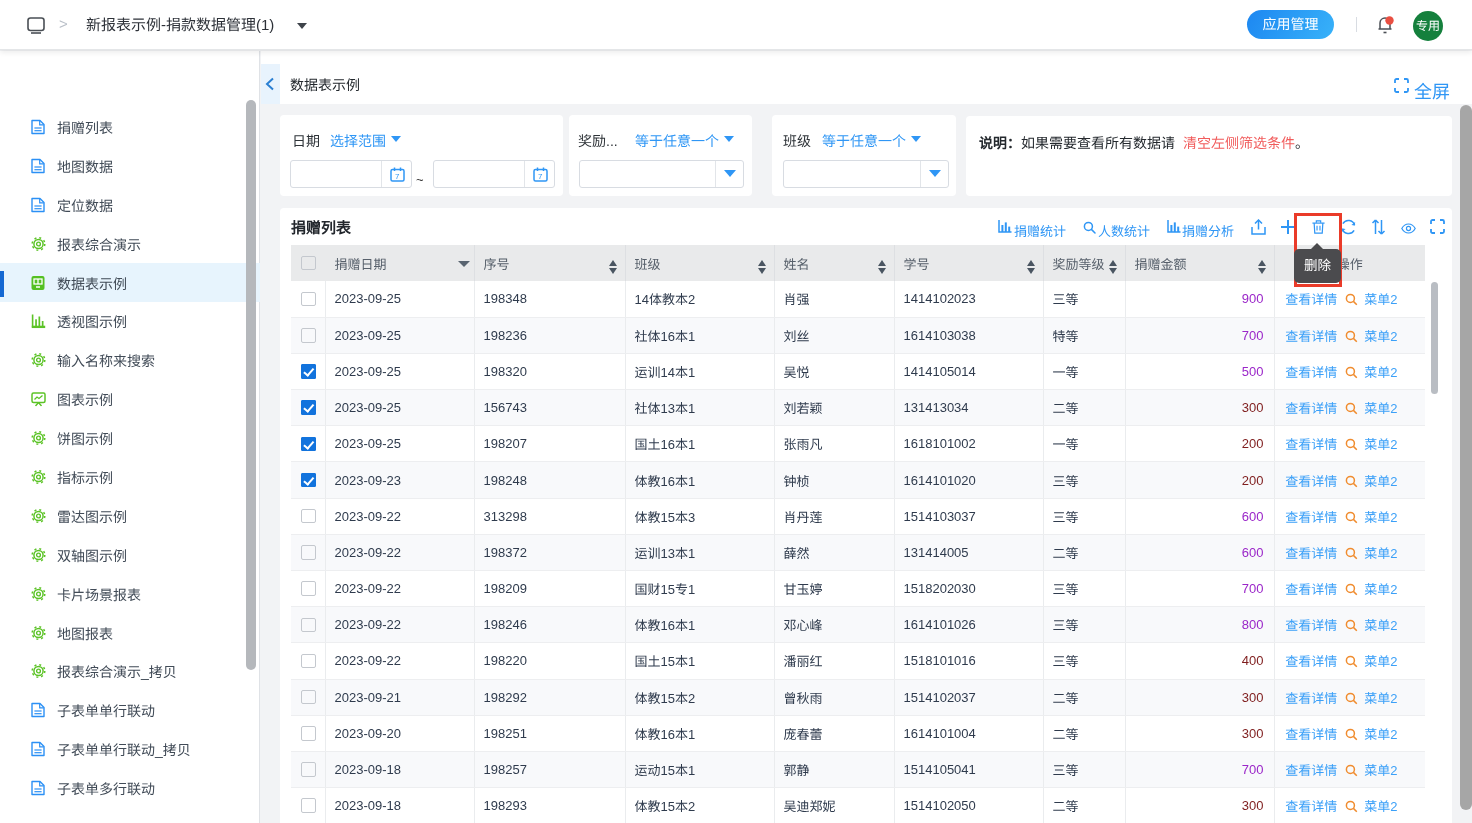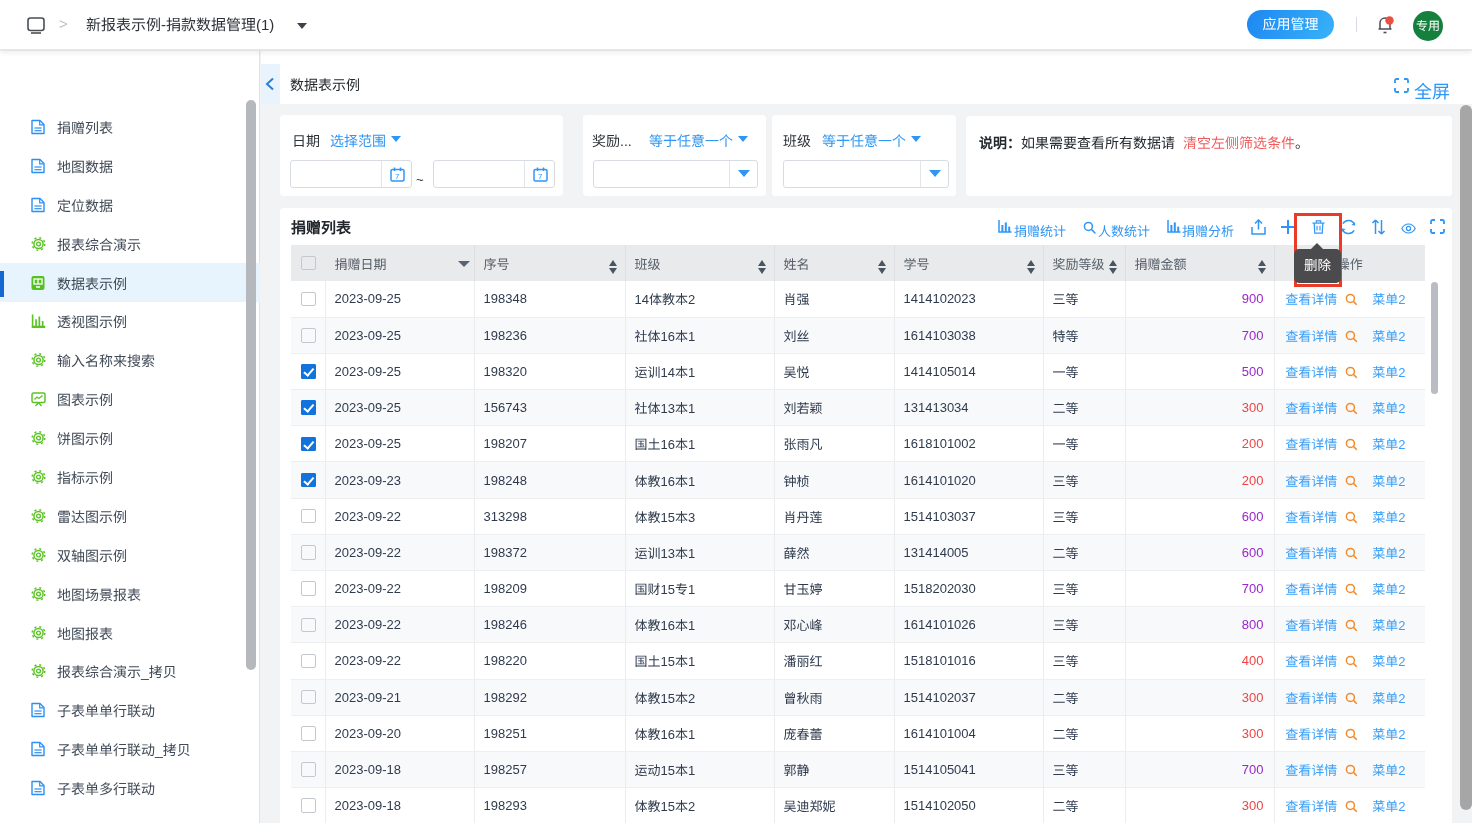--- a/index.html
+++ b/index.html
@@ -29,21 +29,21 @@
 
 #main{position:absolute;left:261px;top:51px;width:1211px;height:772px;background:#f2f3f5;}
 #chead{position:absolute;left:0;top:0;width:1211px;height:53px;background:#fff;}
 #backstrip{position:absolute;left:0;top:13px;width:19px;height:40px;background:#e8f3fd;}
 #chead .t{position:absolute;left:29px;top:22.5px;font-size:14px;font-weight:500;color:#24292e;}
 #fsgroup{position:absolute;left:1133px;top:27px;}
 #fsgroup .fstxt{position:absolute;left:20px;top:-1.5px;font-size:18px;color:#2f96f5;white-space:nowrap;}
 
 .card{position:absolute;background:#fff;border-radius:4px;}
 #card1{left:19px;top:64px;width:283px;height:81px;}
-#card2{left:322px;top:64px;width:183px;height:81px;}
+#card2{left:308px;top:64px;width:183px;height:81px;}
 #card3{left:511px;top:64px;width:184px;height:81px;}
 #card4{left:705px;top:65px;width:486px;height:80px;}
 .flabel{position:absolute;top:15px;font-size:14px;color:#2e3338;}
 .fop{position:absolute;top:15px;font-size:14px;color:#2f96f5;white-space:nowrap;}
 .fcaret{position:absolute;width:0;height:0;border:5px solid transparent;border-top:6px solid #2f96f5;}
 .finput{position:absolute;top:45px;height:28px;border:1px solid #d8dce2;border-radius:3px;background:#fff;}
 .fseg{position:absolute;right:0;top:0;bottom:0;border-left:1px solid #e2e5e9;}
 .selcaret{position:absolute;width:0;height:0;border:6px solid transparent;border-top:7px solid #2f96f5;}
 #card4 .note{position:absolute;left:13px;top:16px;font-size:14px;color:#24292e;}
 #card4 .note b{font-weight:bold;}
@@ -62,23 +62,23 @@
 #dtable tr.even td{background:#f8f9fb;}
 .sort{position:absolute;right:7px;top:11px;width:9px;}
 .sort .up{width:0;height:0;border:4.5px solid transparent;border-bottom:6px solid #4a5561;margin-bottom:2px;}
 .sort .dn{width:0;height:0;border:4.5px solid transparent;border-top:6px solid #4a5561;}
 .filt{position:absolute;right:4px;top:16px;width:0;height:0;border:6px solid transparent;border-top:6.5px solid #596470;}
 .cb{width:14.5px;height:14.5px;border:1.5px solid #c4c8ce;border-radius:2px;background:transparent;margin-left:1px;}
 .cb.on{background:#1273dd;border-color:#1273dd;border-radius:1px;position:relative;}
 .cb.on::after{content:"";position:absolute;left:4px;top:1px;width:3.5px;height:7.5px;border:solid #fff;border-width:0 2px 2px 0;transform:rotate(40deg);}
 #dtable td.amt{text-align:right;padding:0 10px 0 0;}
 #dtable td.amt.hi{color:#9b27c9;}
-#dtable td.amt.lo{color:#ef4444;}
+#dtable td.amt.lo{color:#7f1d1d;}
 #dtable td.act{text-align:center;padding:0 17px 0 0;color:#3ba0f8;}
-td.act .lnk{color:#3ba0f8;margin-left:8px;}
+td.act .lnk{color:#3ba0f8;}
 td.act svg{vertical-align:-2px;margin:0 6px 0 8px;}
 #t-thumb{position:absolute;left:1151px;top:74px;width:7px;height:112px;background:#b9bdc3;border-radius:3.5px;}
 
 #redbox{position:absolute;left:1033px;top:161.5px;width:48px;height:74px;border:3px solid #ea3b29;z-index:40;}
 #tooltip{position:absolute;left:1033px;top:197.5px;width:47px;height:34px;background:#4b4b4e;border-radius:5px;color:#fff;font-size:13.5px;text-align:center;line-height:34px;z-index:41;}
 #tooltip::before{content:"";position:absolute;left:17px;top:-6px;width:0;height:0;border:6px solid transparent;border-bottom:6px solid #4a4a4d;border-top:none;}
 
 #pg-thumb{position:absolute;left:1460px;top:105px;width:12px;height:705px;background:#a6a6a6;border-radius:6px;z-index:50;}
 </style>
 </head>
@@ -206,21 +206,21 @@
           <circle cx="7.5" cy="7.5" r="1.9" fill="none" stroke="#5cc327" stroke-width="1.4"></circle>
         </svg>
         <span class="txt">双轴图示例</span>
       </div>
       <div class="mi">
         <svg width="15" height="15" viewBox="0 0 15 15">
           <circle cx="7.5" cy="7.5" r="6.3" fill="none" stroke="#5cc327" stroke-width="1.5" stroke-dasharray="2 2.95"></circle>
           <circle cx="7.5" cy="7.5" r="4.6" fill="none" stroke="#5cc327" stroke-width="1.5"></circle>
           <circle cx="7.5" cy="7.5" r="1.9" fill="none" stroke="#5cc327" stroke-width="1.4"></circle>
         </svg>
-        <span class="txt">地图场景报表</span>
+        <span class="txt">卡片场景报表</span>
       </div>
       <div class="mi">
         <svg width="15" height="15" viewBox="0 0 15 15">
           <circle cx="7.5" cy="7.5" r="6.3" fill="none" stroke="#5cc327" stroke-width="1.5" stroke-dasharray="2 2.95"></circle>
           <circle cx="7.5" cy="7.5" r="4.6" fill="none" stroke="#5cc327" stroke-width="1.5"></circle>
           <circle cx="7.5" cy="7.5" r="1.9" fill="none" stroke="#5cc327" stroke-width="1.4"></circle>
         </svg>
         <span class="txt">地图报表</span>
       </div>
       <div class="mi">

